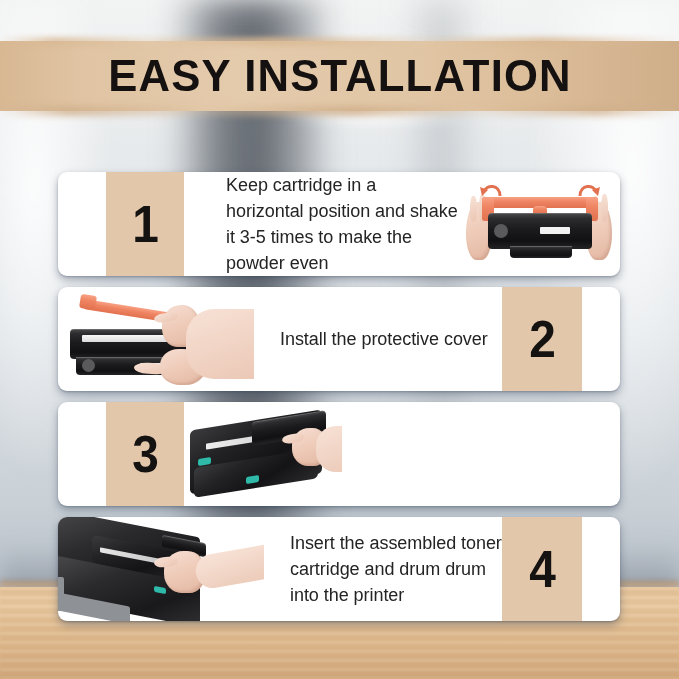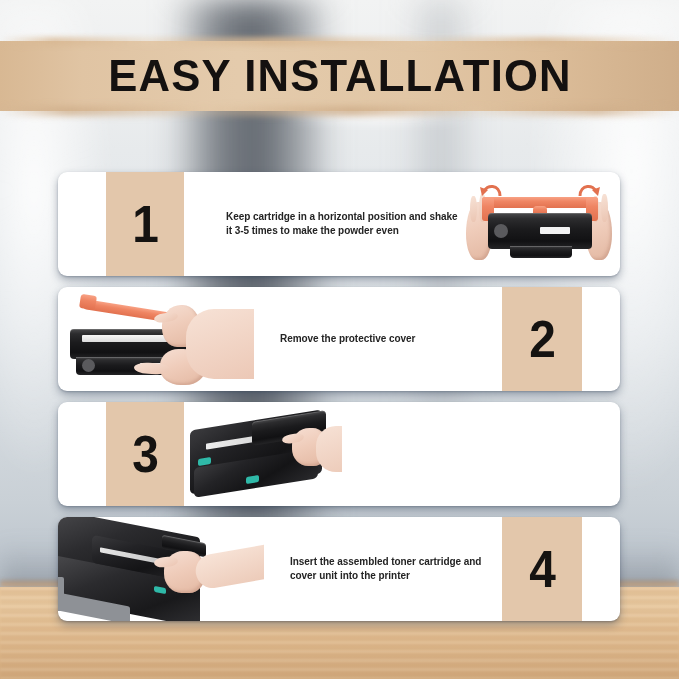--- a/index.html
+++ b/index.html
@@ -105,24 +105,23 @@
     display:flex;align-items:center;justify-content:center;
     flex:0 0 auto;
   }
   .numbox .num{
     font-family:"Liberation Sans", sans-serif;
     font-weight:bold;font-size:52px;color:#151311;line-height:1;
     transform:scaleX(.92);
   }
   .steptext{
     display:flex;align-items:center;
-    font-size:10px;line-height:1.45;color:#242424;
+    font-size:18px;line-height:1.45;color:#242424;
     font-family:"Liberation Sans", sans-serif;
     letter-spacing:-.05px;
-    font-weight:bold;
   }
   .imgcell{flex:0 0 auto;position:relative;overflow:hidden;}
 
   
   .layout-num-left .numbox{width:78px;margin-left:48px;}
   .layout-num-left .steptext{padding-left:42px;flex:1 1 auto;}
   .layout-num-right .steptext{flex:1 1 auto;padding-left:26px;}
   .layout-num-right .numbox{width:80px;margin-right:38px;}
 
   
@@ -244,21 +243,21 @@
       <div class="orange-bar" style="left:22px;top:8px;width:16px;height:14px;transform:rotate(9deg);"></div>
 
       <div class="hand" style="left:104px;top:18px;width:38px;height:42px;border-radius:50% 45% 38% 40%/48% 52% 45% 45%;"></div>
       <div class="finger" style="left:96px;top:26px;width:24px;height:9px;transform:rotate(-8deg);"></div>
       <div class="hand" style="left:102px;top:62px;width:46px;height:36px;border-radius:40% 50% 45% 45%/45% 50% 50% 45%;"></div>
       <div class="finger" style="left:76px;top:76px;width:36px;height:11px;transform:rotate(3deg);"></div>
 
       <div style="position:absolute;left:128px;top:22px;width:70px;height:70px;background:linear-gradient(160deg,#f7e2d6,#ecc8b6);border-radius:28px 0 0 28px;"></div>
     </div>
   </div>
-  <div class="steptext">Remove the protective cover</div>
+  <div class="steptext">Install the protective cover</div>
   <div class="numbox">
     <span class="num">2</span>
   </div>
 </div>
 
 <div class="card layout-num-left" id="card3">
   <div class="numbox">
     <span class="num">3</span>
   </div>
   <div class="imgcell" style="width:158px;">
@@ -291,17 +290,17 @@
       <div class="drum-body" style="left:34px;top:28px;width:104px;height:28px;transform:skewY(11deg);"></div>
       <div class="cart-strip" style="left:42px;top:38px;width:80px;height:5px;transform:skewY(11deg);background:linear-gradient(90deg,#e6e6e6,#bdbdbd);"></div>
       <div class="teal" style="left:96px;top:70px;width:12px;height:6px;transform:skewY(11deg);"></div>
       <div class="cart-body" style="left:104px;top:22px;width:44px;height:14px;transform:skewY(11deg);border-radius:3px;"></div>
 
       <div class="hand" style="left:106px;top:34px;width:42px;height:42px;border-radius:46% 44% 40% 42%/46% 50% 48% 46%;"></div>
       <div class="finger" style="left:96px;top:40px;width:24px;height:10px;transform:rotate(-6deg);"></div>
       <div style="position:absolute;left:138px;top:40px;width:76px;height:34px;background:linear-gradient(170deg,#f8e4d8,#eccab8);border-radius:18px 0 0 18px;transform:rotate(-10deg);transform-origin:left center;"></div>
     </div>
   </div>
-  <div class="steptext">Insert the assembled toner cartridge and cover unit into the printer</div>
+  <div class="steptext">Insert the assembled toner cartridge and drum drum into the printer</div>
   <div class="numbox">
     <span class="num">4</span>
   </div>
 </div>
 
 </body></html>

